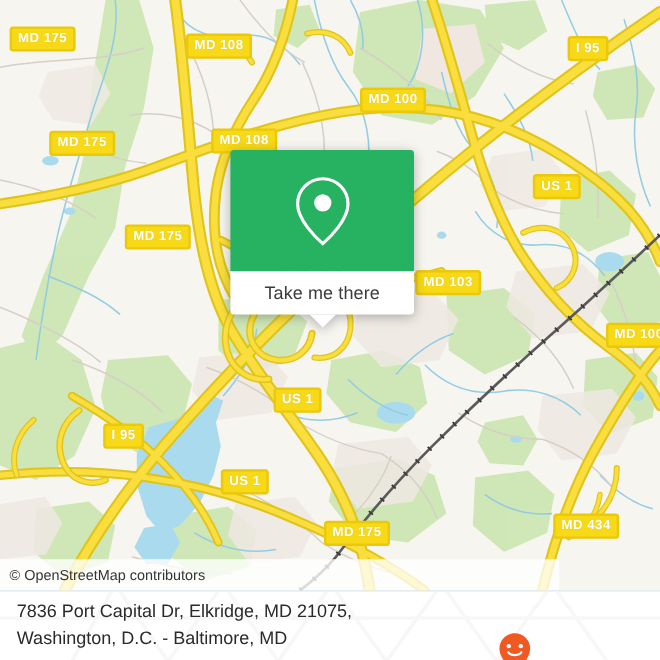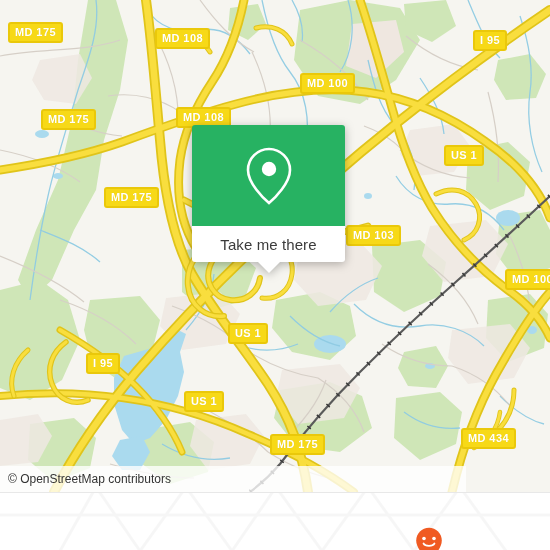--- a/index.html
+++ b/index.html
@@ -373,20 +373,24 @@
         <path d="M232,58 L276,-6"></path>
         <path d="M276,-6 L322,58"></path>
         <path d="M322,58 L368,-6"></path>
         <path d="M368,-6 L414,58"></path>
         <path d="M414,58 L460,-6"></path>
         <path d="M460,-6 L506,58"></path>
         <path d="M0,22 L550,22"></path>
       </g>
     </svg>
 
+    <div id="address-block">
+      <div class="address-line">7836 Port Capital Dr, Elkridge, MD 21075,</div>
+      <div class="address-line">Washington, D.C. - Baltimore, MD</div>
+    </div>
 
     <div id="brand">
       <svg id="brand-mark" width="28" height="34" viewBox="0 0 28 34">
         <path d="M14,0.8 C6.9,0.8 1.2,6.5 1.2,13.6 C1.2,22 11,31 14,33.2 C17,31 26.8,22 26.8,13.6 C26.8,6.5 21.1,0.8 14,0.8 Z" fill="#F05A22"></path>
         <circle cx="9" cy="11.5" r="1.8" fill="#ffffff"></circle>
         <circle cx="19" cy="11.5" r="1.8" fill="#ffffff"></circle>
         <path d="M8.6,16.6 C10.2,19.6 17.8,19.6 19.4,16.6" fill="none" stroke="#ffffff" stroke-width="1.9" stroke-linecap="round"></path>
       </svg>
       <span id="brand-text">moovit</span>
     </div>

